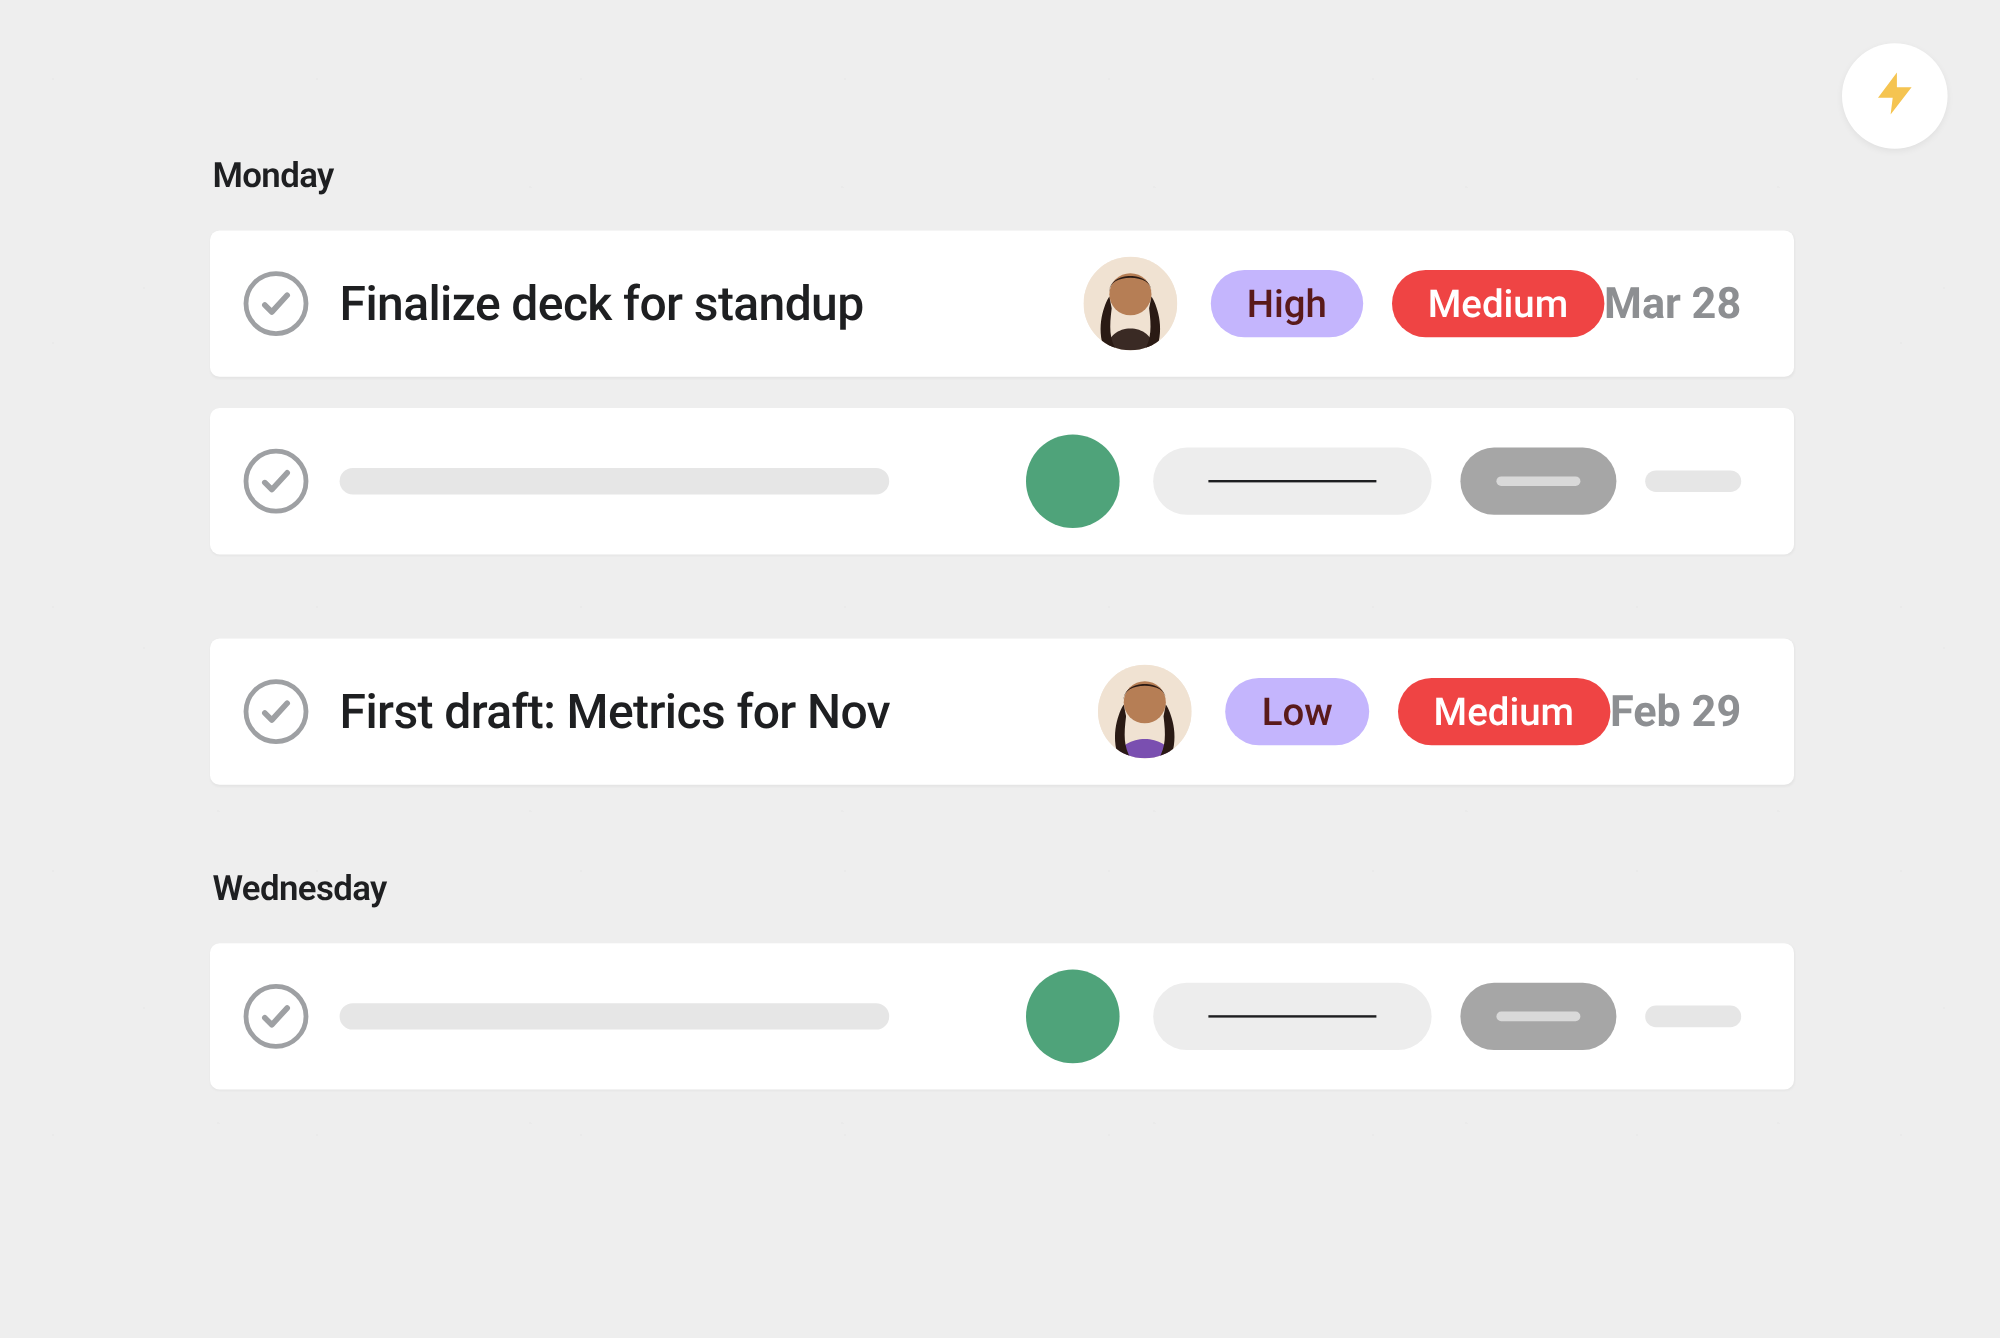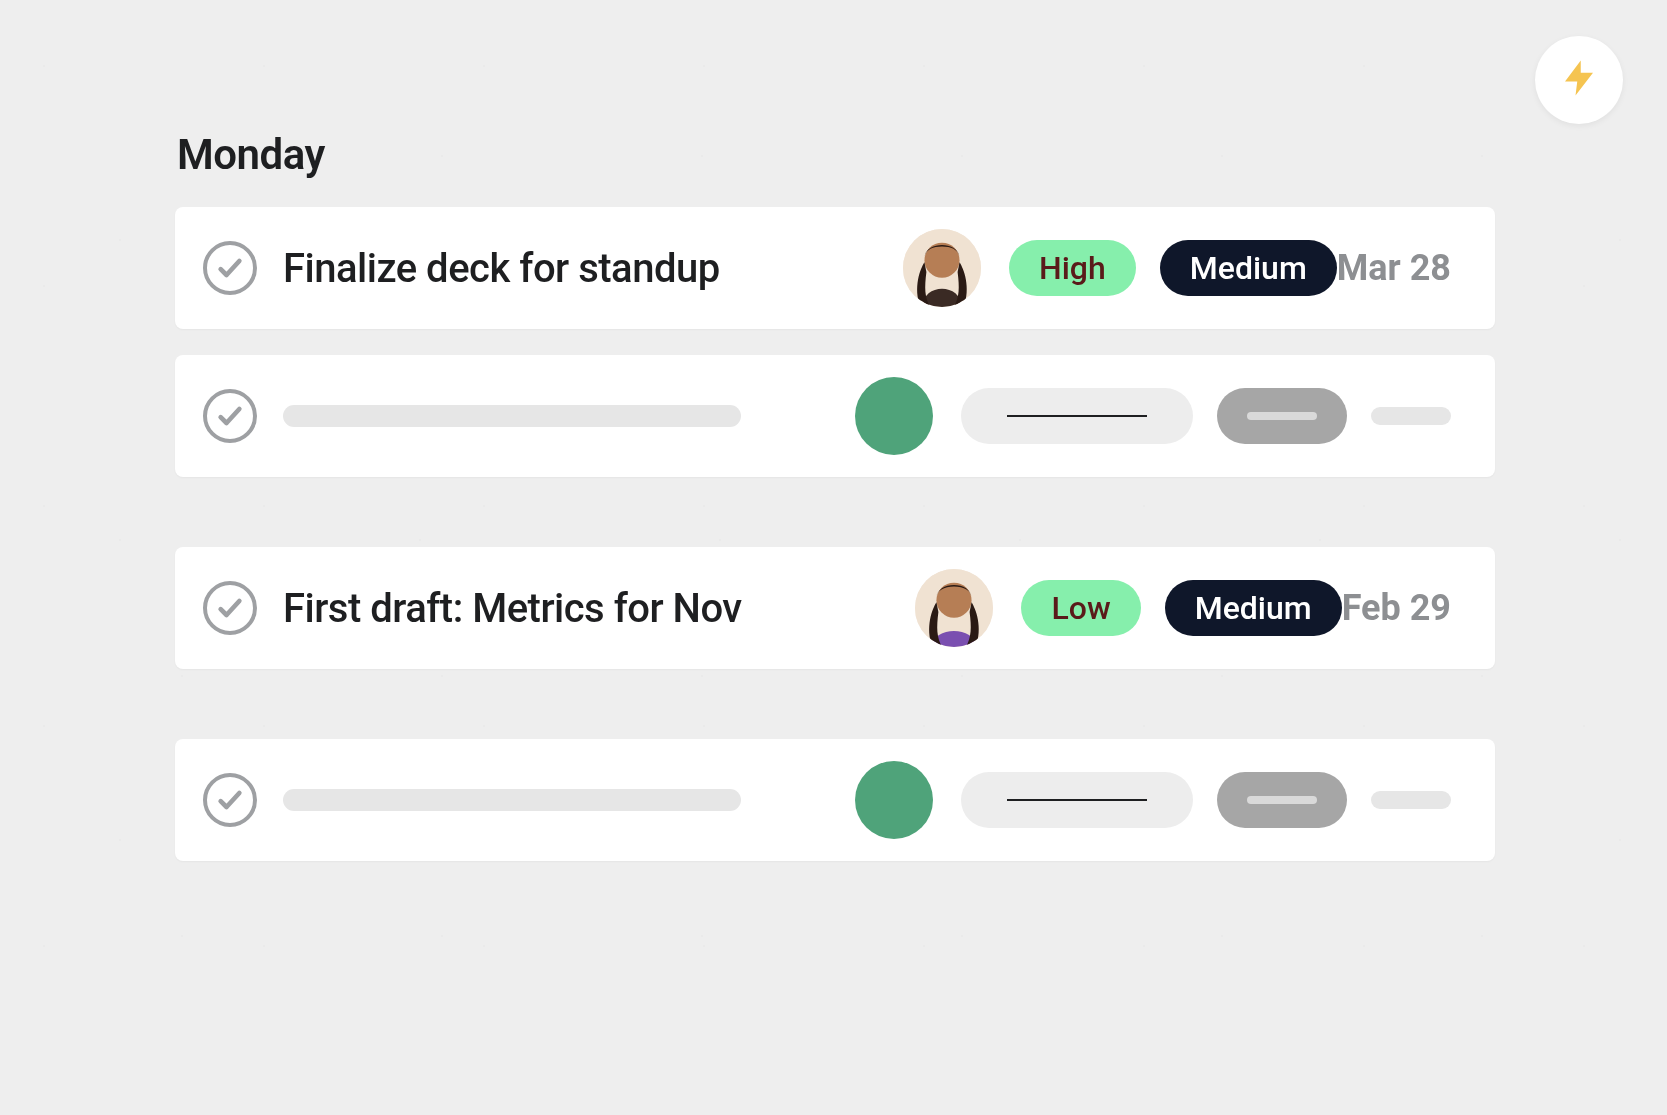--- a/index.html
+++ b/index.html
@@ -25,21 +25,21 @@
 
   .container{
     position:absolute;
     left:175px;
     top:130px;
     width:1320px;
   }
 
   .section{margin-bottom:70px;}
   .section-title{
-    font-size:42px;
+    font-size:29px;
     font-weight:600;
     margin:0 0 28px 2px;
     letter-spacing:-0.5px;
   }
 
   .card{
     background:#ffffff;
     border-radius:8px;
     box-shadow:0 1px 2px rgba(0,0,0,0.04);
     height:122px;
@@ -88,22 +88,22 @@
 
   .pill{
     display:inline-flex;align-items:center;justify-content:center;
     height:56px;
     padding:0 30px;
     border-radius:28px;
     font-size:32px;
     font-weight:500;
     flex-shrink:0;
   }
-  .pill-red{background:#86efac;color:#5a1a1a;}
-  .pill-green{background:#0f172a;color:#ffffff;}
+  .pill-red{background:#c4b5fd;color:#5a1a1a;}
+  .pill-green{background:#ef4444;color:#ffffff;}
 
   .date{
     font-size:36px;
     color:#8d8f92;
     font-weight:700;
     flex-shrink:0;
     margin-left:auto;
   }
 
   .gap-s{width:24px;flex-shrink:0;}
@@ -217,20 +217,21 @@
       </span>
       <span class="gap-m"></span>
       <span class="pill pill-red">Low</span>
       <span class="gap-s"></span>
       <span class="pill pill-green">Medium</span>
       <span class="date">Feb 29</span>
     </div>
   </div>
 
   <div class="section">
+    <h2 class="section-title">Wednesday</h2>
 
     <div class="card">
       <span class="check">
         <svg viewBox="0 0 24 24">
             <polyline points="4 13 9 18 20 6"></polyline>
           </svg>
       </span>
       <span class="sk-title"></span>
       <span class="sk-spacer"></span>
       <span class="avatar-blank"></span>

